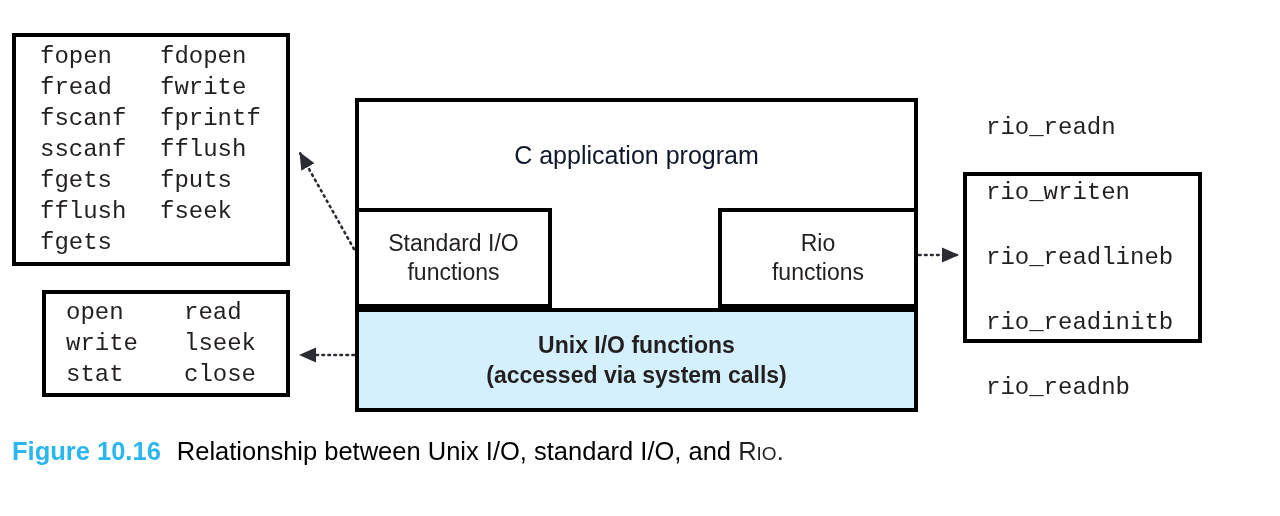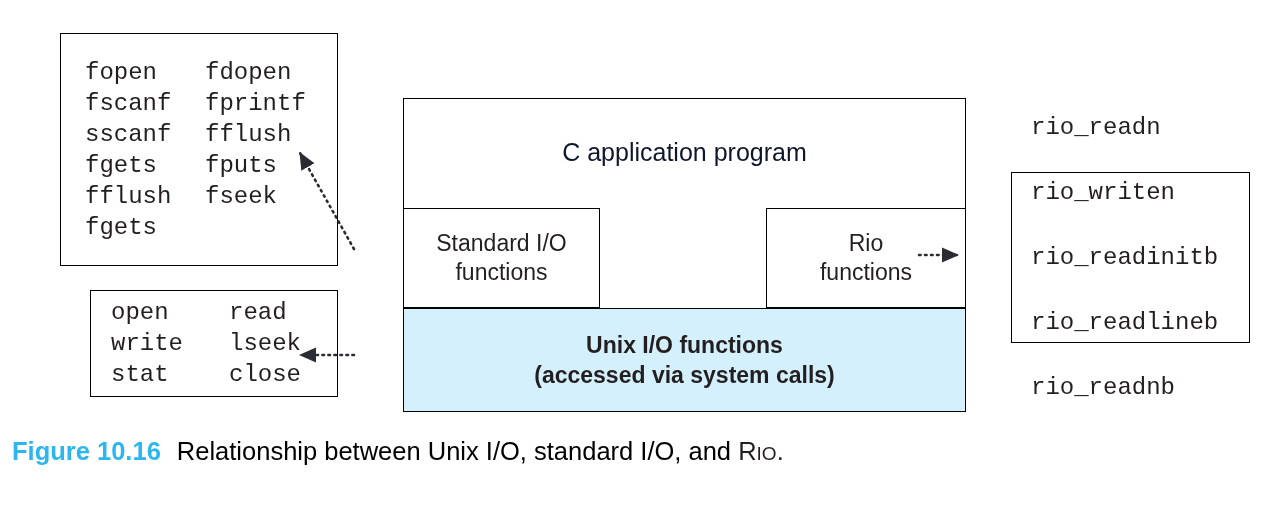--- a/index.html
+++ b/index.html
@@ -21,23 +21,22 @@
     left: 0;
     top: 0;
     width: 1280px;
     height: 516px;
   }
 
   
   .box {
     position: absolute;
     box-sizing: border-box;
-    border: 1px solid #000000;
+    border: 4px solid #000000;
     background: #ffffff;
-    margin-left: 48px;
   }
 
   
   .mono-panel {
     font-family: "Liberation Mono", "DejaVu Sans Mono", monospace;
     font-size: 24px;
     line-height: 31px;
     color: #231f20;
     letter-spacing: 0px;
   }
@@ -187,20 +186,24 @@
 
 <div id="figure-root">
 
   <div class="box mono-panel" id="stdio-panel">
     <div class="mono-rows">
       <div class="mono-row">
         <span class="mono-cell col0">fopen</span>
         <span class="mono-cell col1">fdopen</span>
       </div>
       <div class="mono-row">
+        <span class="mono-cell col0">fread</span>
+        <span class="mono-cell col1">fwrite</span>
+      </div>
+      <div class="mono-row">
         <span class="mono-cell col0">fscanf</span>
         <span class="mono-cell col1">fprintf</span>
       </div>
       <div class="mono-row">
         <span class="mono-cell col0">sscanf</span>
         <span class="mono-cell col1">fflush</span>
       </div>
       <div class="mono-row">
         <span class="mono-cell col0">fgets</span>
         <span class="mono-cell col1">fputs</span>
@@ -235,24 +238,24 @@
 
   <div class="box mono-panel" id="rio-panel">
     <div class="mono-rows">
       <div class="mono-row">
         <span class="mono-cell">rio_readn</span>
       </div>
       <div class="mono-row">
         <span class="mono-cell">rio_writen</span>
       </div>
       <div class="mono-row">
+        <span class="mono-cell">rio_readlineb</span>
+      </div>
+      <div class="mono-row">
         <span class="mono-cell">rio_readinitb</span>
-      </div>
-      <div class="mono-row">
-        <span class="mono-cell">rio_readlineb</span>
       </div>
       <div class="mono-row">
         <span class="mono-cell">rio_readnb</span>
       </div>
     </div>
   </div>
 
   <div class="box" id="app-outer">
     <div id="app-title">C application program</div>
   </div>

